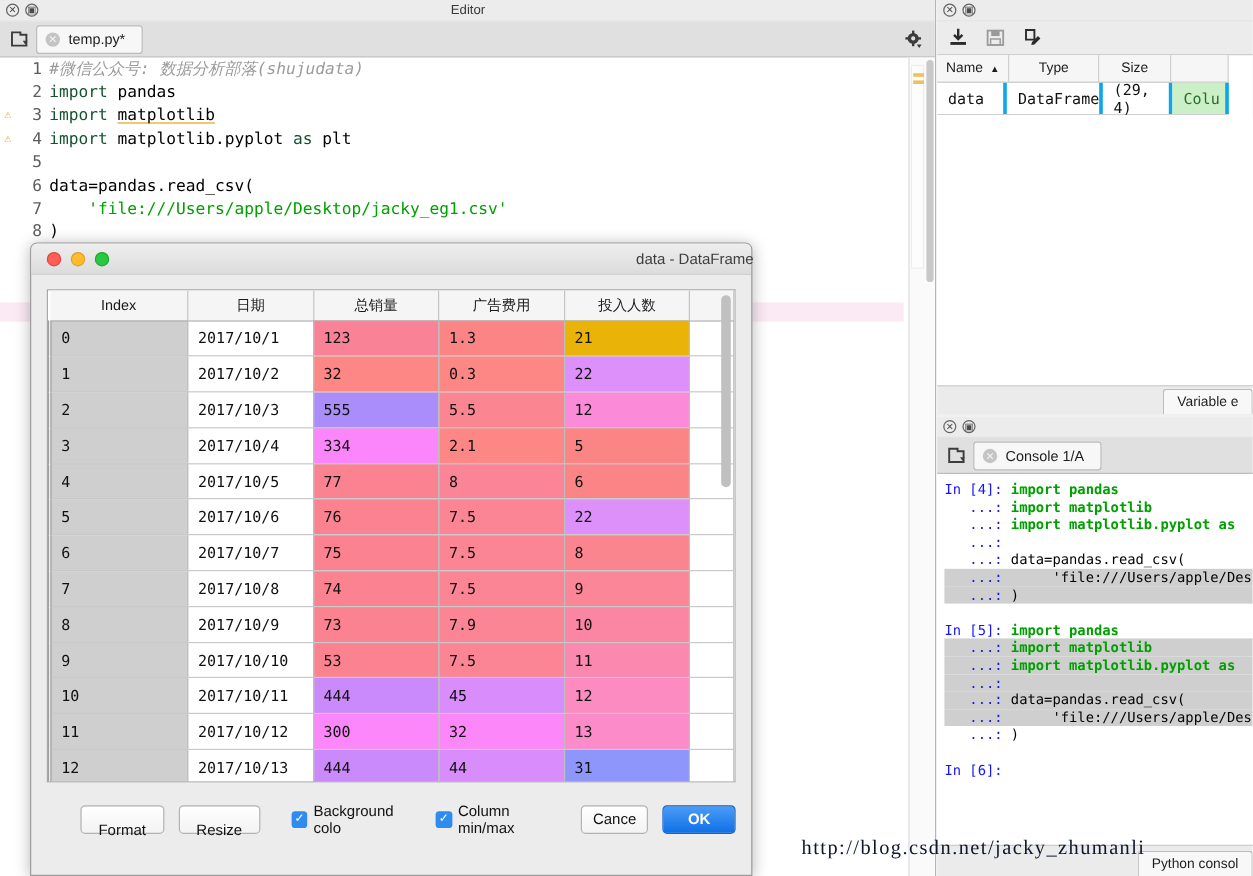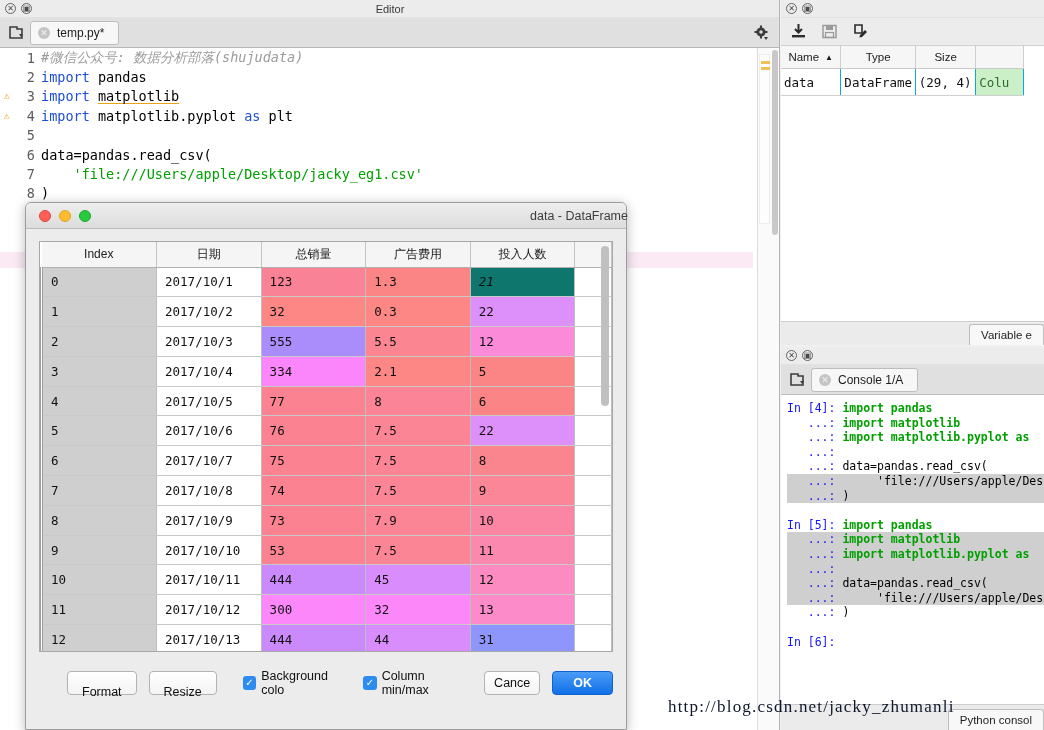--- a/index.html
+++ b/index.html
@@ -59,21 +59,21 @@
   .code-line { display: flex; height: 19.4px; align-items: center; }
   .gutter-warn {
     width: 13px; text-align: center; font-size: 10px; color: #e8a317; line-height: 1;
   }
   .lineno {
     width: 26px; text-align: right; padding-right: 4px;
     color: #5c5c5c; font-size: 13.5px;
   }
   .lineno.cur { color: #000; font-weight: bold; }
   .codetext { white-space: pre; padding-left: 2px; }
-  .k { color: #1d4ed8; }
+  .k { color: #14532d; }
   .s { color: #00a000; }
   .c { color: #9b9b9b; font-style: italic; }
   .und { text-decoration: underline; text-decoration-color: #e8a317;
          text-decoration-style: solid; text-underline-offset: 2px; }
 
   #editor-scrollcol {
     position: absolute; right: 0; top: 0; width: 22px; height: 682px;
     background: #fafafa; border-left: 1px solid #dcdcdc;
   }
   #editor-mini {
@@ -100,22 +100,22 @@
   .vt-head {
     display: flex; height: 23px; background: #f6f6f6;
     border-bottom: 1px solid #c9c9c9; font-family: "Liberation Sans", sans-serif; font-size: 11.5px;
   }
   .vt-head div {
     display: flex; align-items: center; justify-content: center;
     border-right: 1px solid #cfcfcf; color: #1b1b1b; gap: 6px;
   }
   .vt-row { display: flex; height: 27px; border-bottom: 1px solid #cfcfcf; }
   .vt-row div {
-    display: flex; align-items: center; padding-left: 3px;
-    border-right: 1px solid #0ea5e9; color: #111; font-size: 12.5px;
+    display: flex; align-items: center; padding-left: 9px;
+    border-right: 3px solid #0ea5e9; color: #111; font-size: 12.5px;
   }
   .w-name { width: 76px; } .w-type { width: 94px; } .w-size { width: 76px; } .w-val { width: 60px; }
   .vt-row .w-val { background: #cbf0c8; color: #2d6a2d; }
   #var-blank { height: 240px; background: #fff; }
   #var-tabbar {
     position: absolute; left: 0; bottom: 0; width: 263px; height: 24px;
     background: #ebebeb; display: flex; align-items: flex-end; justify-content: flex-end;
     border-top: 1px solid #cdcdcd;
   }
   .bottom-tab {
@@ -450,21 +450,21 @@
               <th>投入人数</th>
               <th class="pad"></th>
             </tr>
           </thead>
           <tbody id="df-tbody">
               <tr>
                 <td class="idx">0</td>
                 <td class="dat">2017/10/1</td>
                 <td class="" style="background: rgb(250, 130, 150);">123</td>
                 <td class="" style="background: rgb(251, 133, 132);">1.3</td>
-                <td class="" style="background: #0f766e; font-style: italic;">21</td>
+                <td class="" style="background: #eab308;">21</td>
                 <td class="pad"></td>
               </tr>
               <tr>
                 <td class="idx">1</td>
                 <td class="dat">2017/10/2</td>
                 <td class="" style="background: rgb(252, 135, 133);">32</td>
                 <td class="" style="background: rgb(252, 135, 132);">0.3</td>
                 <td class="" style="background: rgb(221, 144, 249);">22</td>
                 <td class="pad"></td>
               </tr>

